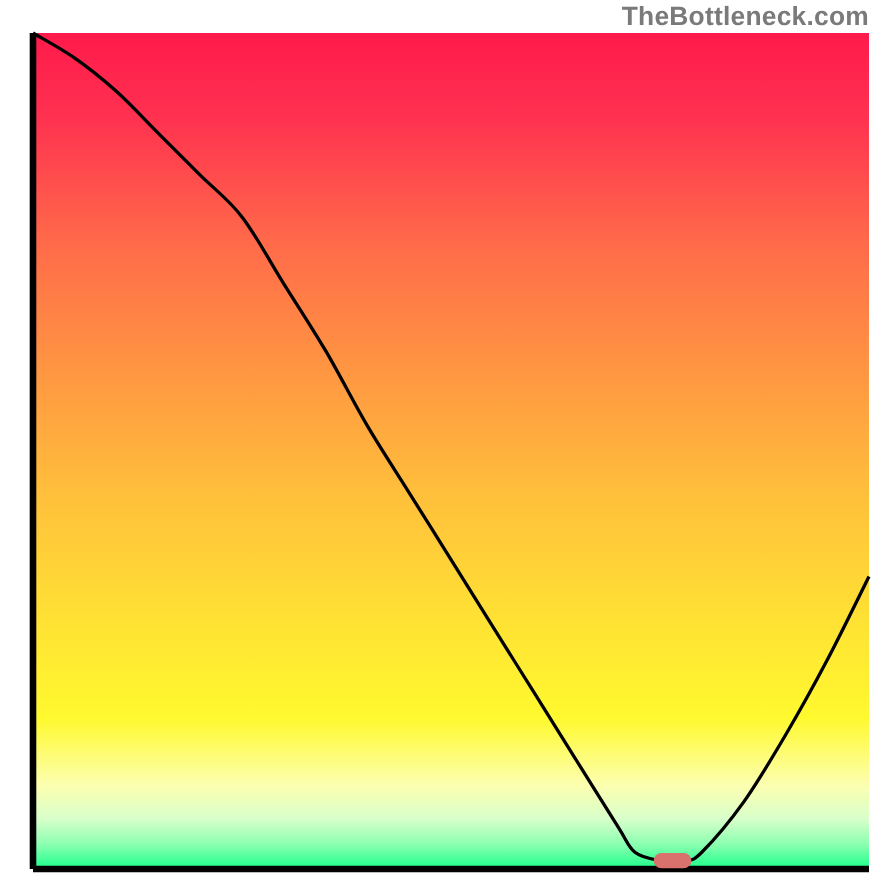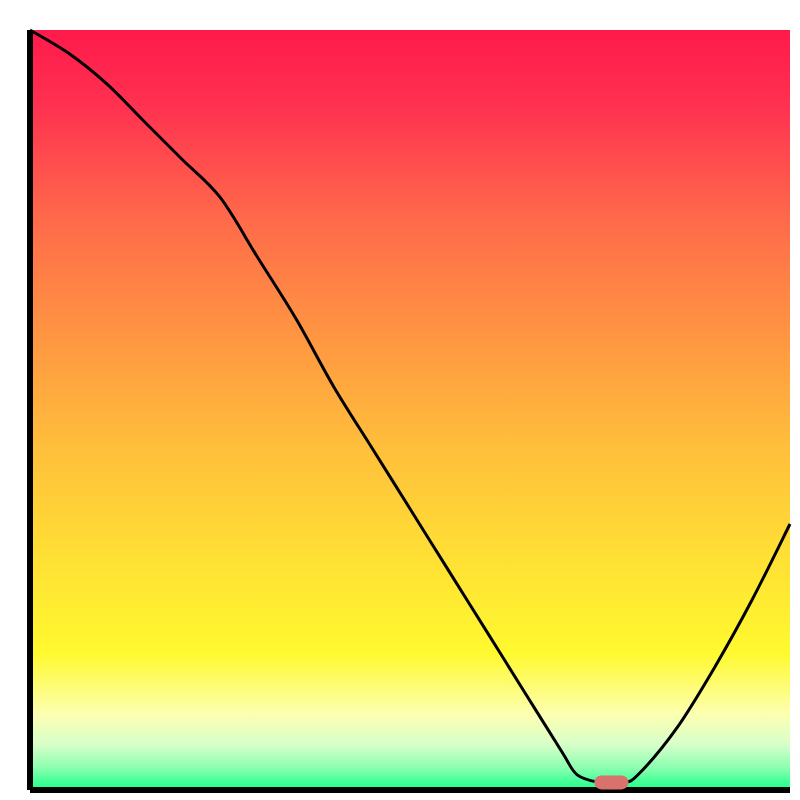--- a/index.html
+++ b/index.html
@@ -27,20 +27,21 @@
   svg {
     position: absolute;
     top: 0;
     left: 0;
   }
 </style>
 </head>
 <body>
 
 <div class="container">
+  <div class="watermark">TheBottleneck.com</div>
   <svg id="chart-svg" width="800" height="800">
       <defs>
         <linearGradient id="bg-grad" x1="0" y1="0" x2="0" y2="1">
           <stop offset="0%" stop-color="#ff1a4b"></stop>
           <stop offset="10%" stop-color="#ff3150"></stop>
           <stop offset="25%" stop-color="#ff6a4a"></stop>
           <stop offset="40%" stop-color="#ff9542"></stop>
           <stop offset="55.00000000000001%" stop-color="#ffbf3b"></stop>
           <stop offset="70%" stop-color="#ffe134"></stop>
           <stop offset="82%" stop-color="#fff92f"></stop>

